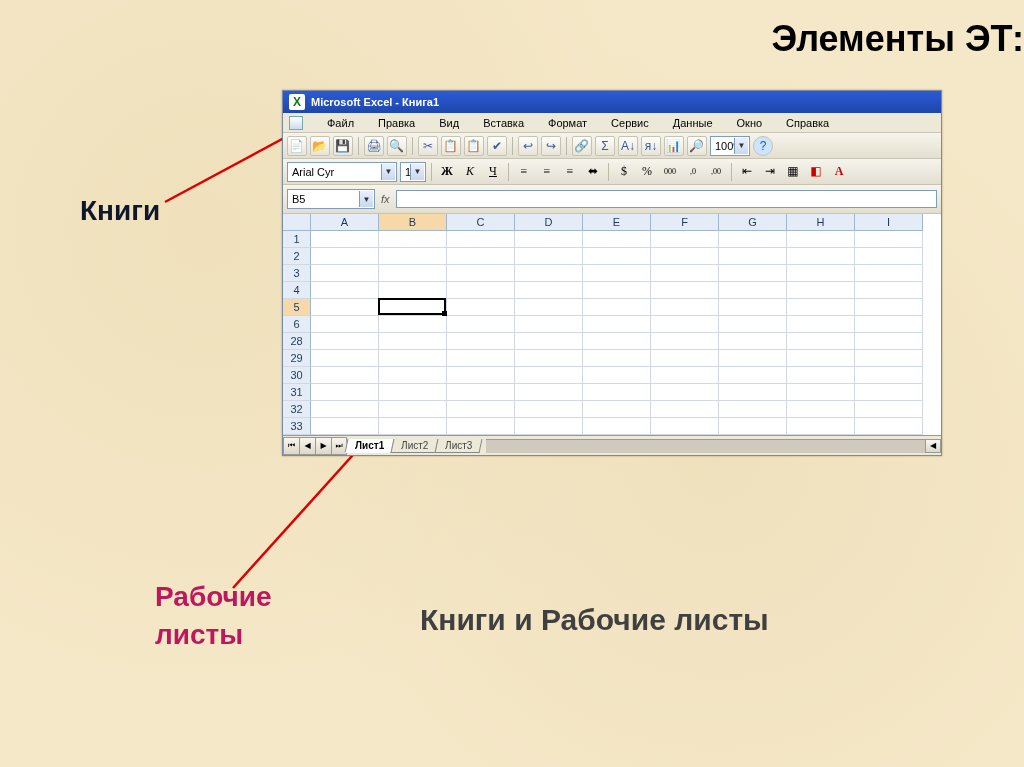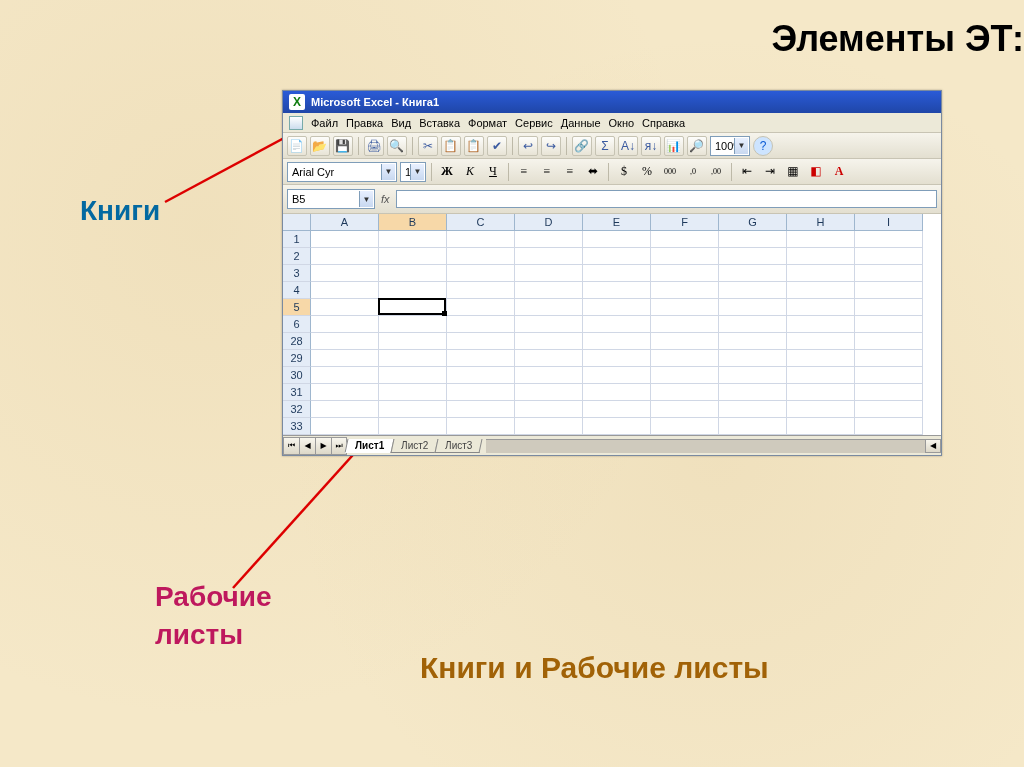--- a/index.html
+++ b/index.html
@@ -21,40 +21,39 @@
     font-size: 36px;
     font-weight: bold;
     color: #000;
   }
   .label-books {
     position: absolute;
     top: 195px;
     left: 80px;
     font-size: 28px;
     font-weight: bold;
-    color: #0369a1;
+    color: #0f172a;
   }
   .label-sheets {
     position: absolute;
     top: 578px;
     left: 155px;
     font-size: 28px;
     font-weight: bold;
     color: #be185d;
     line-height: 1.35;
   }
   .label-note {
     position: absolute;
     top: 600px;
     left: 420px;
     font-size: 30px;
     font-weight: bold;
-    color: #a16207;
+    color: #404040;
     line-height: 1.35;
-    margin-top: 48px;
   }
   
   .arrow { position: absolute; pointer-events: none; }
 
   
   .excel {
     position: absolute;
     top: 90px;
     left: 282px;
     width: 660px;
@@ -77,21 +76,21 @@
     width: 16px; height: 16px;
     background: #fff;
     color: #107c10;
     border-radius: 2px;
     display: flex; align-items: center; justify-content: center;
     font-size: 12px;
   }
   .menubar {
     display: flex;
     align-items: center;
-    gap: 8px;
+    gap: 24px;
     padding: 2px 6px;
     background: #ece9d8;
     height: 20px;
     font-size: 11px;
     border-bottom: 1px solid #c8c4b4;
   }
   .menubar .doc-icon {
     width: 14px; height: 14px;
     background: linear-gradient(#fff,#cde);
     border: 1px solid #7aa;

